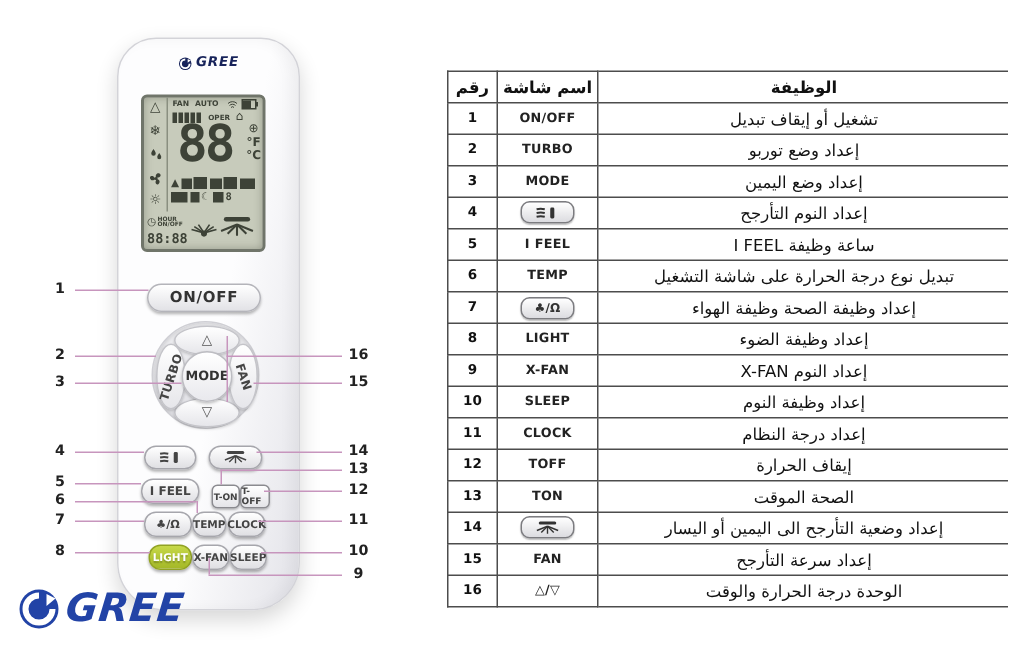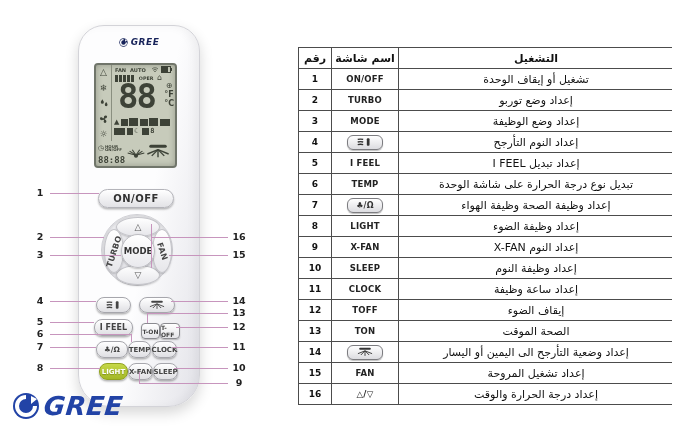--- a/index.html
+++ b/index.html
@@ -351,62 +351,62 @@
   <table class="fn">
     <colgroup>
         <col class="c1">
         <col class="c2">
         <col class="c3">
       </colgroup>
     <thead>
       <tr>
         <th>رقم</th>
         <th>اسم شاشة</th>
-        <th>التشغيل</th>
+        <th>الوظيفة</th>
       </tr>
     </thead>
     <tbody id="tbody">
         <tr>
           <td class="c-num">1</td>
           <td class="c-btn">ON/OFF</td>
-          <td class="c-fn" dir="rtl">تشغيل أو إيقاف الوحدة</td>
+          <td class="c-fn" dir="rtl">تشغيل أو إيقاف تبديل</td>
         </tr>
         <tr>
           <td class="c-num">2</td>
           <td class="c-btn">TURBO</td>
           <td class="c-fn" dir="rtl">إعداد وضع توربو</td>
         </tr>
         <tr>
           <td class="c-num">3</td>
           <td class="c-btn">MODE</td>
-          <td class="c-fn" dir="rtl">إعداد وضع الوظيفة</td>
+          <td class="c-fn" dir="rtl">إعداد وضع اليمين</td>
         </tr>
         <tr>
           <td class="c-num">4</td>
           <td class="c-btn"><span class="mini-btn">
               <svg viewBox="0 0 22 10">
                 <g stroke="currentColor" stroke-width="1.5" fill="none">
                   <path d="M3 2.2Q6 1.5 9 2.2"></path>
                   <path d="M3 5Q6 4.3 9 5"></path>
                   <path d="M3 7.8Q6 7.1 9 7.8"></path>
                 </g>
                 <rect x="13" y="1" width="3" height="8" rx="1" fill="currentColor"></rect>
               </svg>
             </span></td>
           <td class="c-fn" dir="rtl">إعداد النوم التأرجح</td>
         </tr>
         <tr>
           <td class="c-num">5</td>
           <td class="c-btn">I FEEL</td>
-          <td class="c-fn" dir="rtl">إعداد تبديل I FEEL</td>
+          <td class="c-fn" dir="rtl">ساعة وظيفة I FEEL</td>
         </tr>
         <tr>
           <td class="c-num">6</td>
           <td class="c-btn">TEMP</td>
-          <td class="c-fn" dir="rtl">تبديل نوع درجة الحرارة على شاشة الوحدة</td>
+          <td class="c-fn" dir="rtl">تبديل نوع درجة الحرارة على شاشة التشغيل</td>
         </tr>
         <tr>
           <td class="c-num">7</td>
           <td class="c-btn"><span class="mini-btn">♣/Ω</span></td>
           <td class="c-fn" dir="rtl">إعداد وظيفة الصحة وظيفة الهواء</td>
         </tr>
         <tr>
           <td class="c-num">8</td>
           <td class="c-btn">LIGHT</td>
           <td class="c-fn" dir="rtl">إعداد وظيفة الضوء</td>
@@ -417,26 +417,26 @@
           <td class="c-fn" dir="rtl">إعداد النوم X-FAN</td>
         </tr>
         <tr>
           <td class="c-num">10</td>
           <td class="c-btn">SLEEP</td>
           <td class="c-fn" dir="rtl">إعداد وظيفة النوم</td>
         </tr>
         <tr>
           <td class="c-num">11</td>
           <td class="c-btn">CLOCK</td>
-          <td class="c-fn" dir="rtl">إعداد ساعة وظيفة</td>
+          <td class="c-fn" dir="rtl">إعداد درجة النظام</td>
         </tr>
         <tr>
           <td class="c-num">12</td>
           <td class="c-btn">TOFF</td>
-          <td class="c-fn" dir="rtl">إيقاف الضوء</td>
+          <td class="c-fn" dir="rtl">إيقاف الحرارة</td>
         </tr>
         <tr>
           <td class="c-num">13</td>
           <td class="c-btn">TON</td>
           <td class="c-fn" dir="rtl">الصحة الموقت</td>
         </tr>
         <tr>
           <td class="c-num">14</td>
           <td class="c-btn"><span class="mini-btn">
               <svg viewBox="0 0 22 12">
@@ -448,26 +448,26 @@
                   <path d="M11 4.6L2.5 8"></path>
                   <path d="M11 4.6L19.5 8"></path>
                 </g>
               </svg>
             </span></td>
           <td class="c-fn" dir="rtl">إعداد وضعية التأرجح الى اليمين أو اليسار</td>
         </tr>
         <tr>
           <td class="c-num">15</td>
           <td class="c-btn">FAN</td>
-          <td class="c-fn" dir="rtl">إعداد تشغيل المروحة</td>
+          <td class="c-fn" dir="rtl">إعداد سرعة التأرجح</td>
         </tr>
         <tr>
           <td class="c-num">16</td>
           <td class="c-btn">△/▽</td>
-          <td class="c-fn" dir="rtl">إعداد درجة الحرارة والوقت</td>
+          <td class="c-fn" dir="rtl">الوحدة درجة الحرارة والوقت</td>
         </tr>
       </tbody>
   </table>
 
   <div class="brand">
     <svg viewBox="0 0 28 28">
       <circle cx="14" cy="14" r="13" fill="#2243a6"></circle>
       <path d="M14 5a9 9 0 1 0 9 9" stroke="#fff" stroke-width="4" fill="none"></path>
       <path d="M19 4l6 3-6 5z" fill="#fff"></path>
     </svg>

